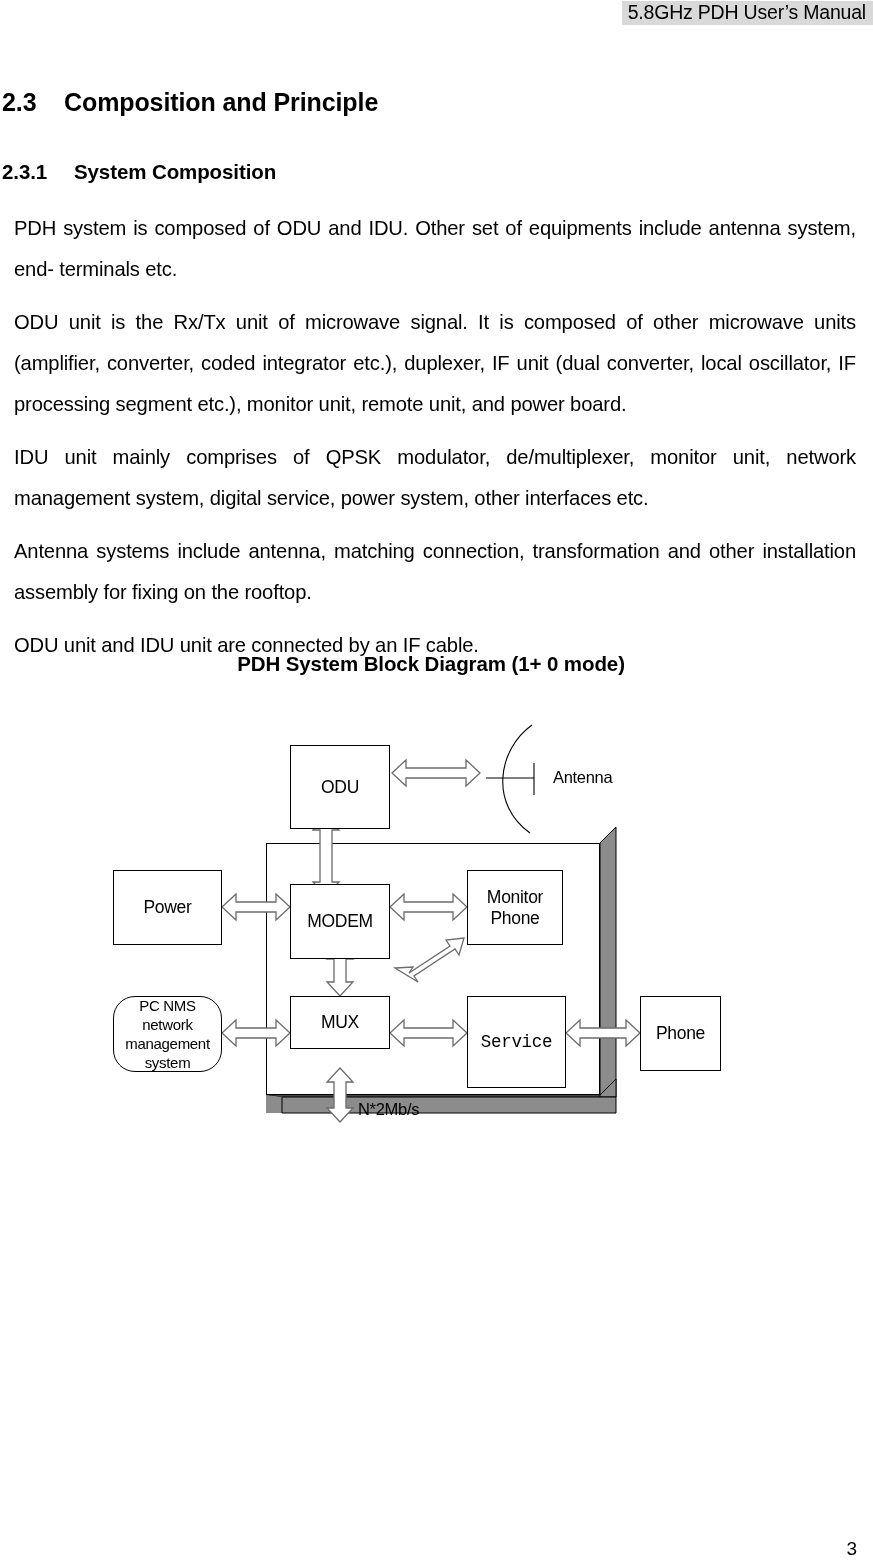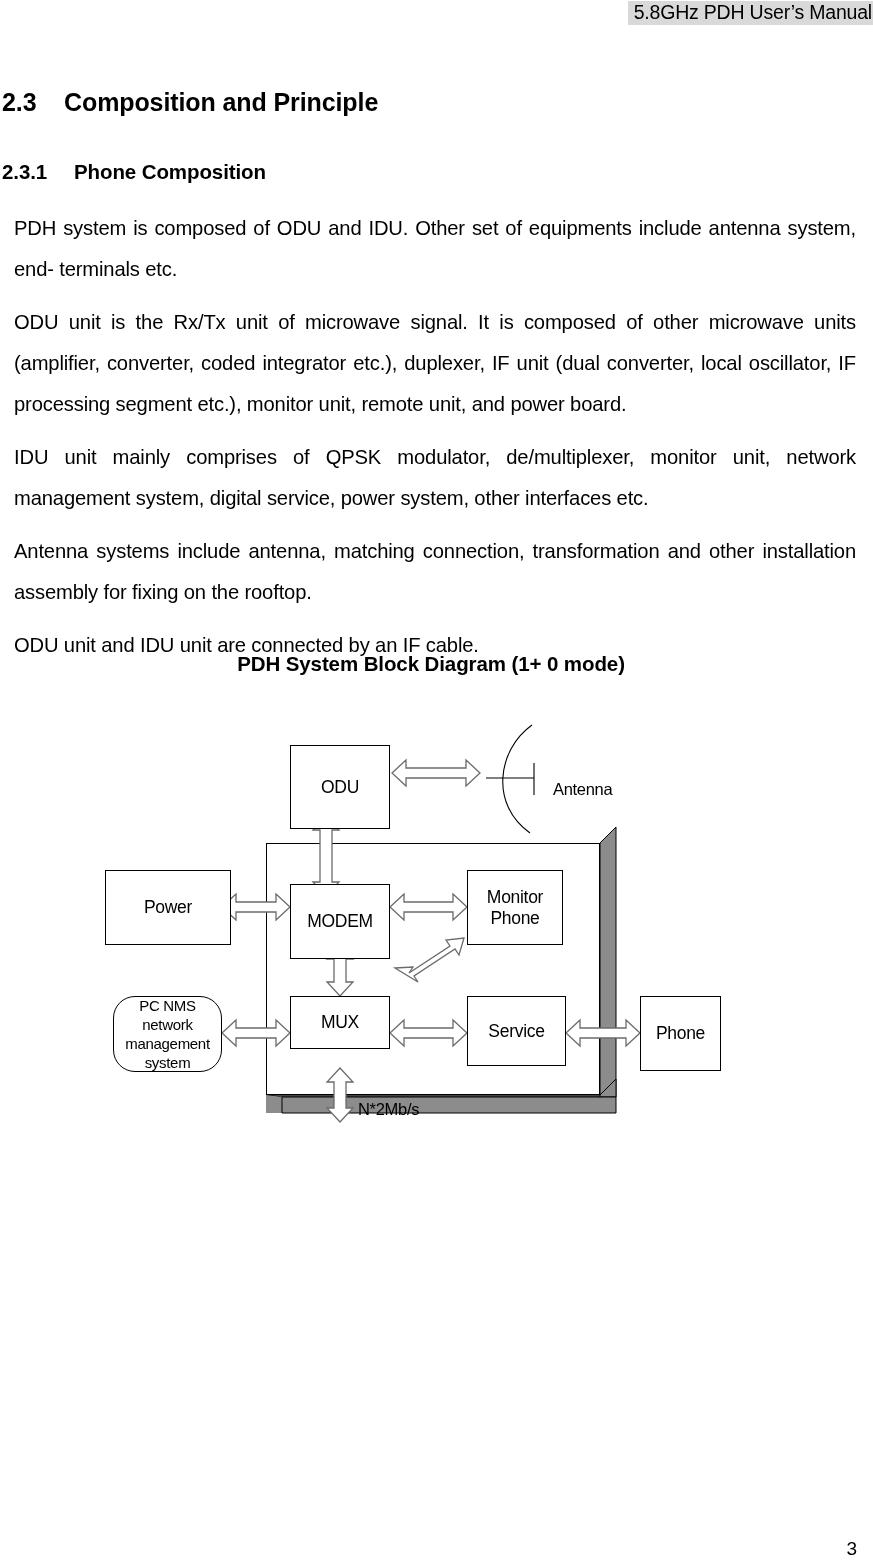--- a/index.html
+++ b/index.html
@@ -29,21 +29,21 @@
   }
   .header-title {
     position: absolute;
     right: 0px;
     top: 1px;
     background: #d9d9d9;
     font-size: 19.5px;
     line-height: 22px;
     letter-spacing: -0.2px;
     white-space: nowrap;
-    padding: 0 1px 2px 6px;
+    padding: 0 7px 2px 6px;
   }
 
   
   .h2 {
     position: absolute;
     left: 2px;
     top: 88px;
     font-size: 25px;
     font-weight: bold;
     letter-spacing: -0.1px;
@@ -144,21 +144,21 @@
 <div id="page">
 
   <div class="header-band">
     <div class="header-title">5.8GHz PDH User’s Manual</div>
   </div>
 
   <div class="h2">
     <span class="num">2.3</span><span>Composition and Principle</span>
   </div>
   <div class="h3">
-    <span class="num">2.3.1</span><span>Phone Composition</span>
+    <span class="num">2.3.1</span><span>System Composition</span>
   </div>
 
   <div class="body-block">
     <p class="para">PDH system is composed of ODU and IDU. Other set of equipments include antenna system, end- terminals etc.</p>
     <p class="para">ODU unit is the Rx/Tx unit of microwave signal. It is composed of other microwave units (amplifier, converter, coded integrator etc.), duplexer, IF unit (dual converter, local oscillator, IF processing segment etc.), monitor unit, remote unit, and power board.</p>
     <p class="para">IDU unit mainly comprises of QPSK modulator, de/multiplexer, monitor unit, network management system, digital service, power system, other interfaces etc.</p>
     <p class="para">Antenna systems include antenna, matching connection, transformation and other installation assembly for fixing on the rooftop.</p>
     <p class="para last-nojust">ODU unit and IDU unit are connected by an IF cable.</p>
   </div>
 
@@ -224,21 +224,21 @@
         <path d="M 532,25 C 497,50 490,105 530,133"></path>
         <line x1="486" y1="78" x2="534" y2="78"></line>
         <line x1="534" y1="63" x2="534" y2="95"></line>
       </g>
     </svg>
 
     <div class="node-box" style="left:290px; top:45px; width:100px; height:84px;">
       <span class="lbl">ODU</span>
     </div>
 
-    <div class="node-box" style="left:105px; top:170px; width:126px; height:75px;">
+    <div class="node-box" style="left:113px; top:170px; width:109px; height:75px;">
       <span class="lbl">Power</span>
     </div>
 
     <div class="node-box" style="left:290px; top:170px; width:100px; height:75px;margin-top:14px;">
       <span class="lbl">MODEM</span>
     </div>
 
     <div class="node-box" style="left:467px; top:170px; width:96px; height:75px;">
       <span class="lbl">
         <span>Monitor</span><br>
@@ -252,27 +252,27 @@
         <span>network</span><br>
         <span>management</span><br>
         <span>system</span>
       </span>
     </div>
 
     <div class="node-box" style="left:290px; top:296px; width:100px; height:53px;">
       <span class="lbl">MUX</span>
     </div>
 
-    <div class="node-box" style="left:467px; top:296px; width:99px; height:70px;">
+    <div class="node-box" style="left:467px; top:296px; width:99px; height:92px;font-family:Liberation Mono, monospace;">
       <span class="lbl">Service</span>
     </div>
 
     <div class="node-box" style="left:640px; top:296px; width:81px; height:75px;">
       <span class="lbl">Phone</span>
     </div>
 
-    <div class="diag-label" style="left:553px; top:80px;text-align:center;">Antenna</div>
+    <div class="diag-label" style="left:553px; top:68px;text-align:center;">Antenna</div>
     <div class="diag-label" style="left:358px; top:400px;">N*2Mb/s</div>
   </div>
 
   <div class="page-num">3</div>
 
 </div>
 
 </body></html>

